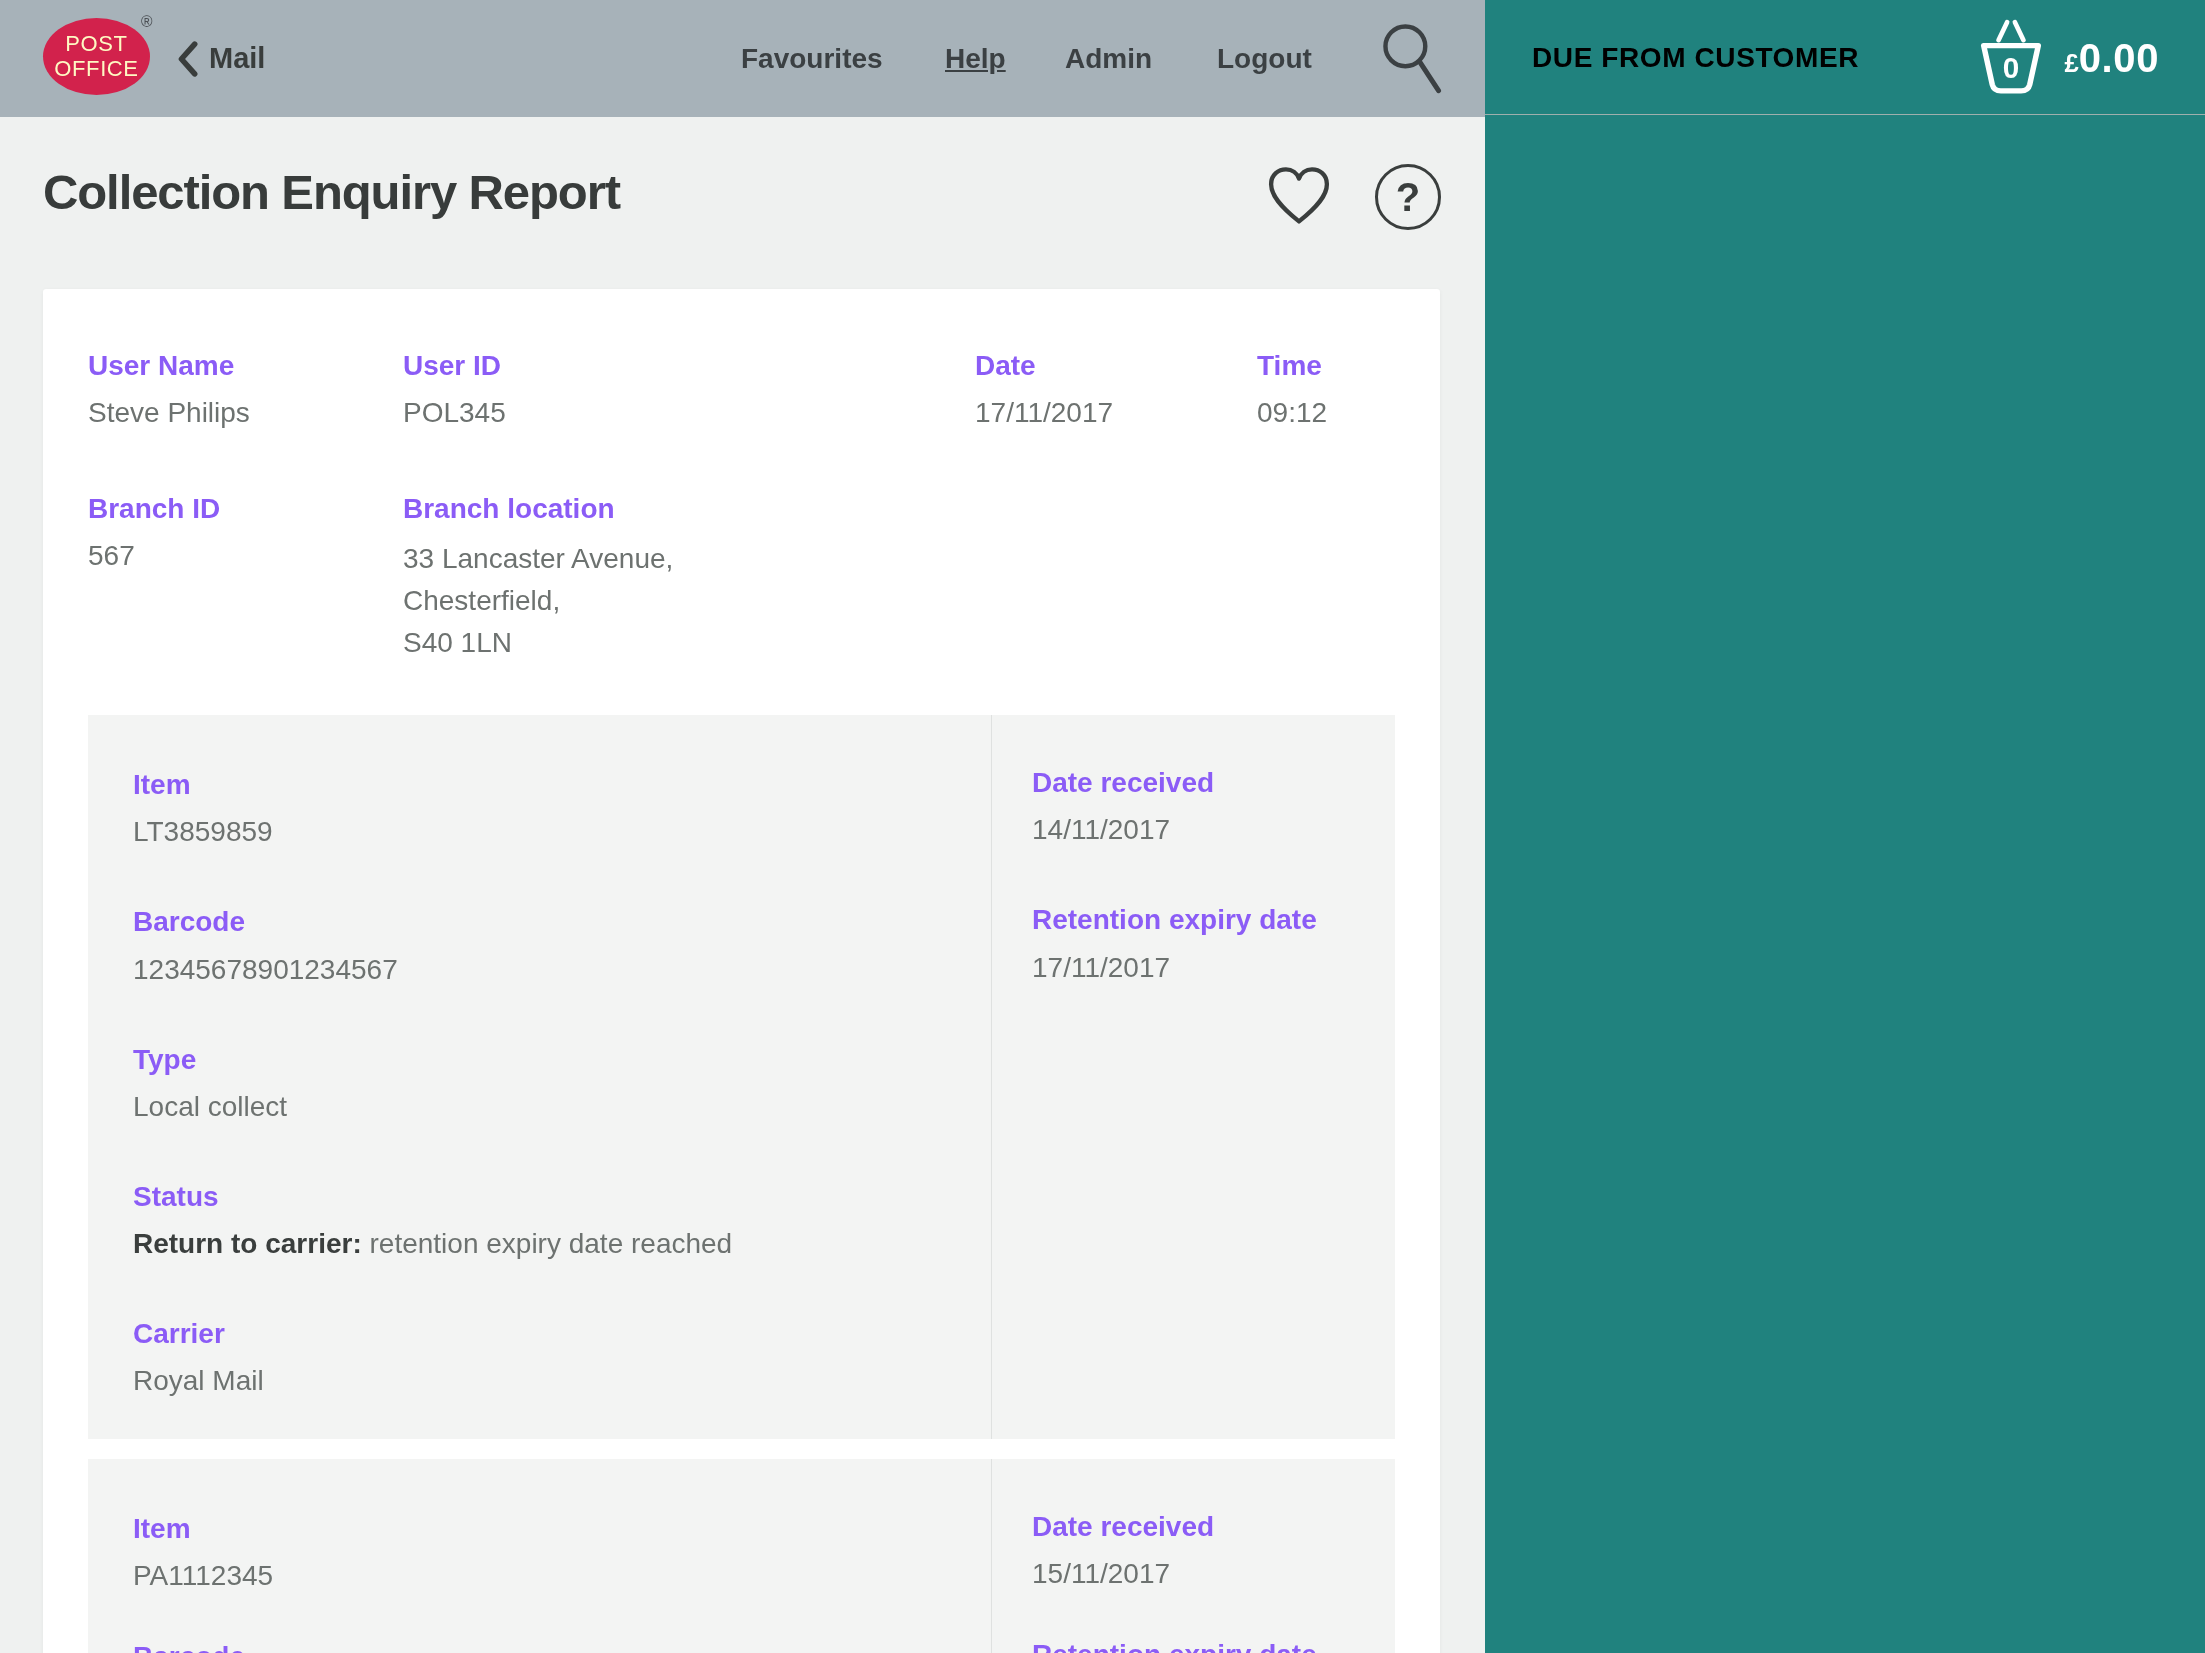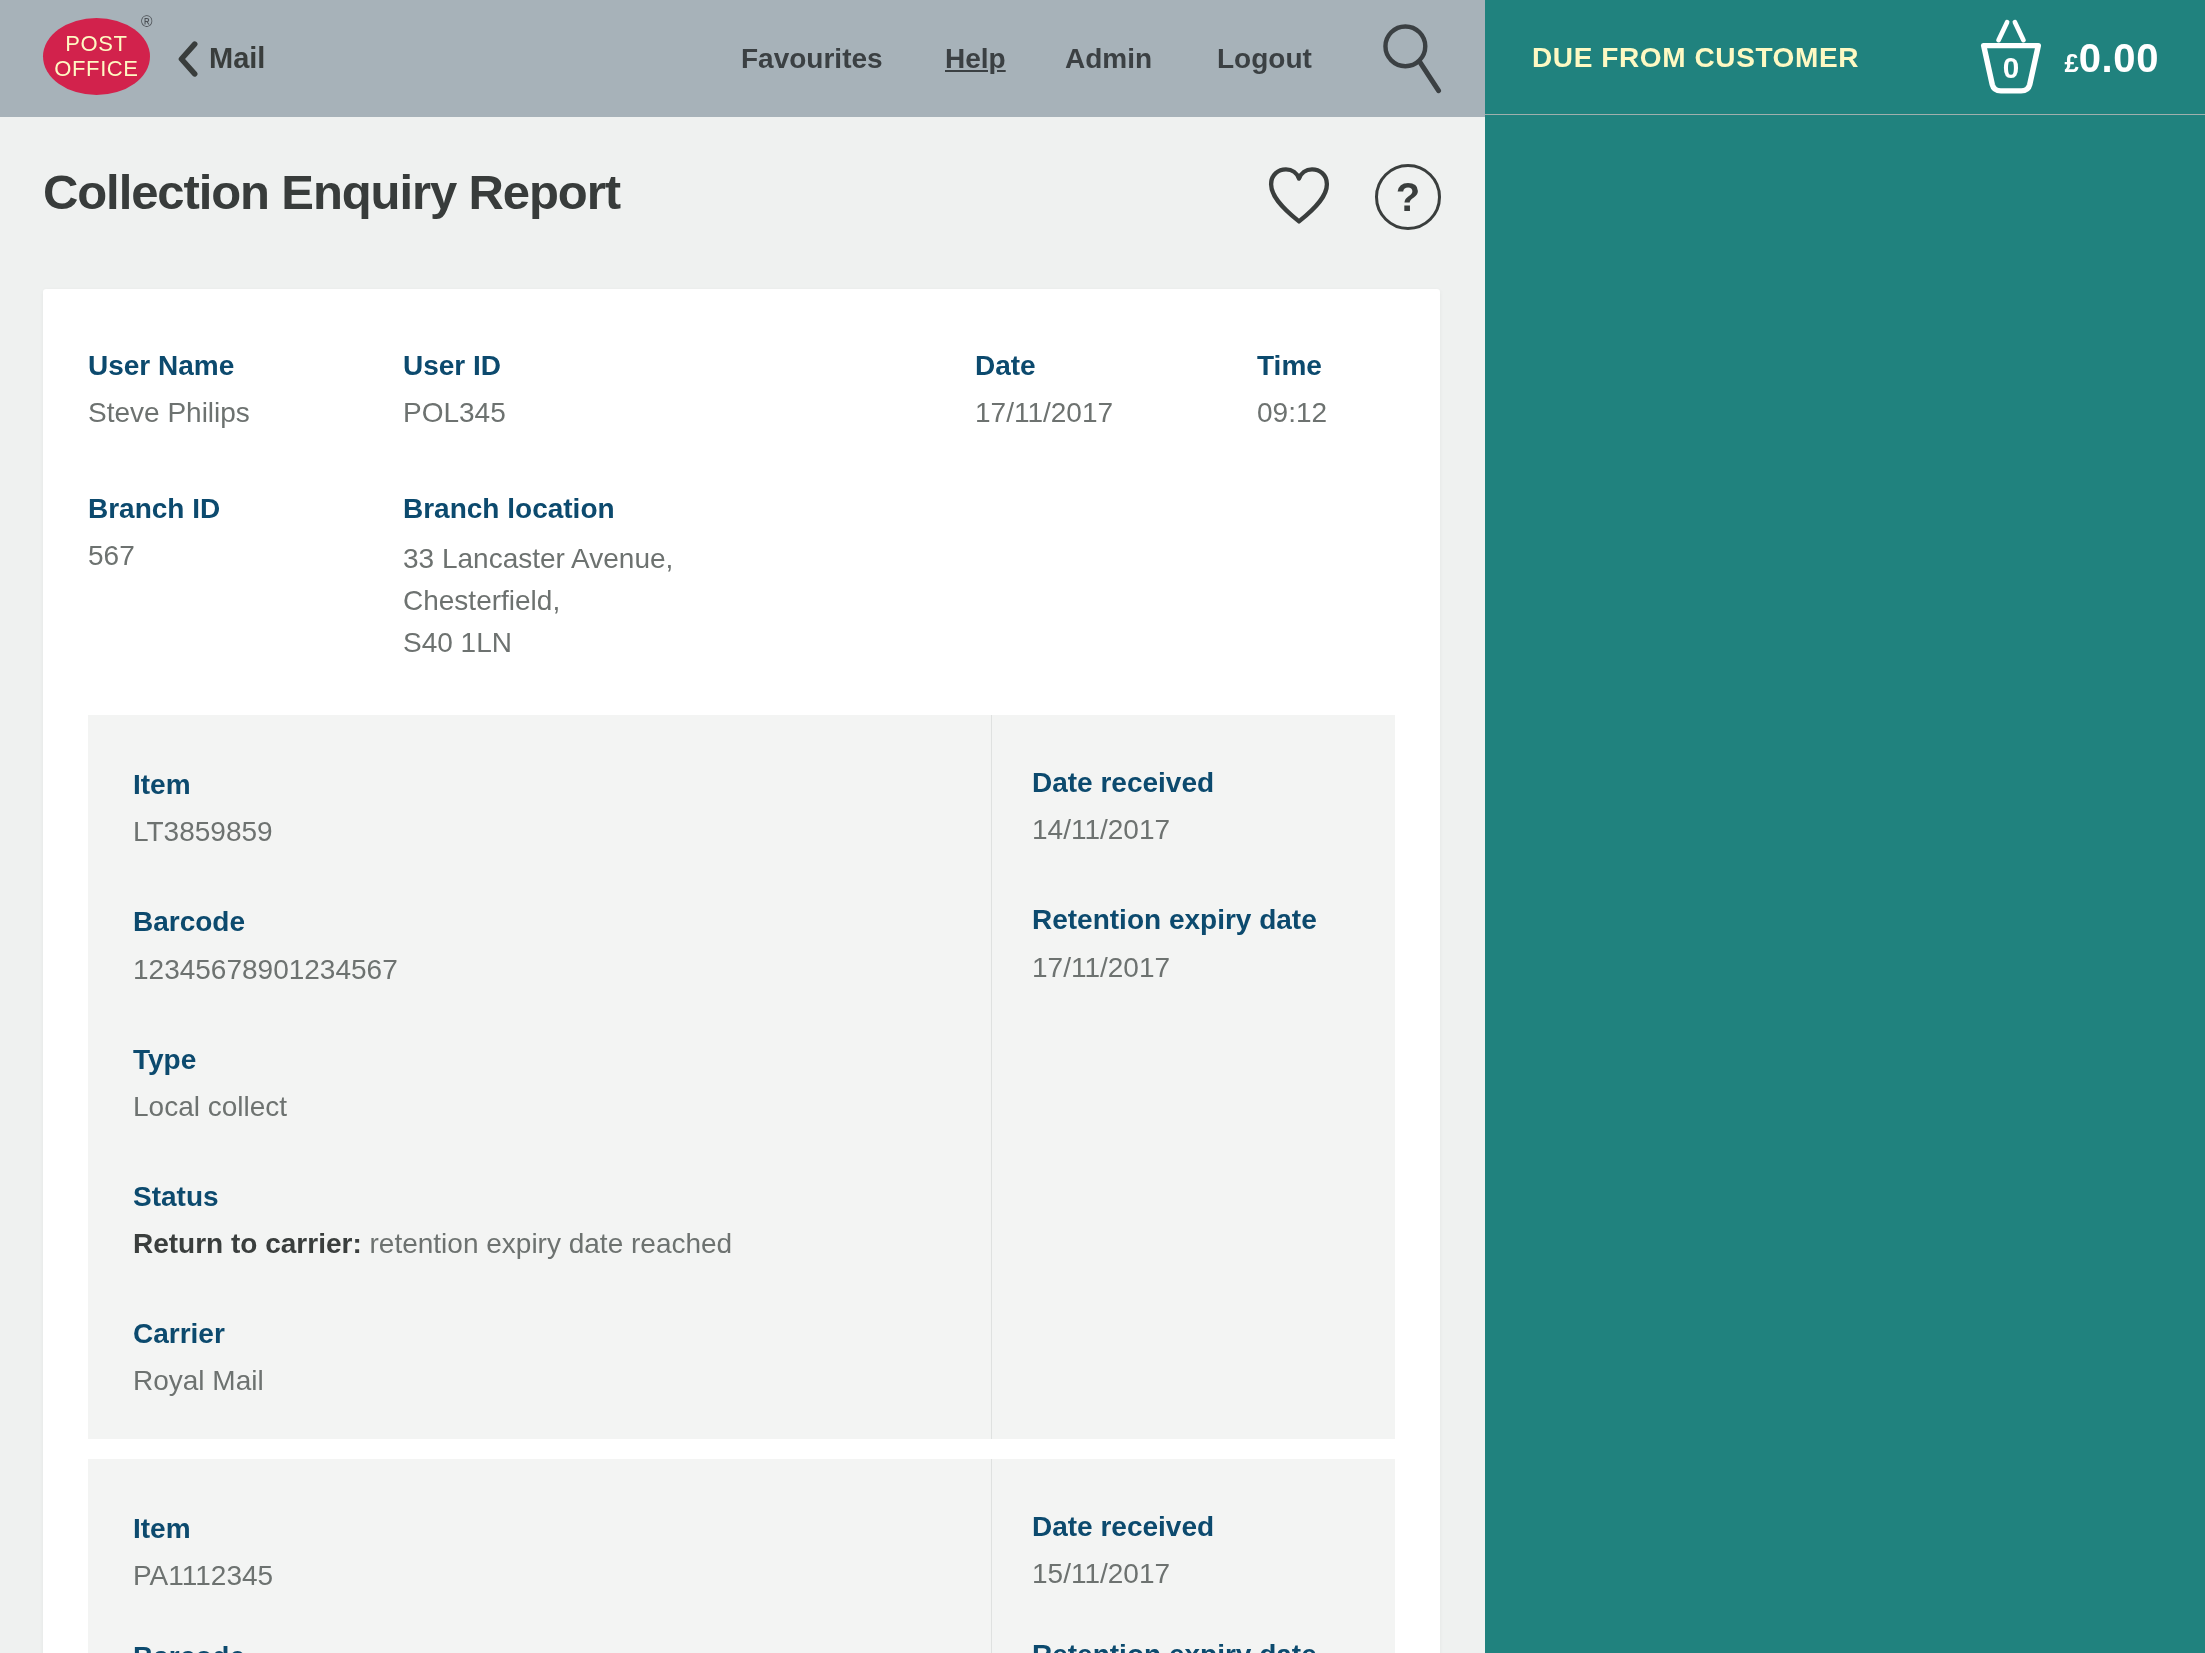--- a/index.html
+++ b/index.html
@@ -17,41 +17,41 @@
           gap:11px; font-size:29px; font-weight:bold; color:#393d3c; cursor:pointer; }
   .navitem { position:absolute; top:0; height:117px; display:flex; align-items:center;
              font-size:28px; font-weight:bold; color:#3b4043; cursor:pointer; }
   .nav-favourites { left:741px; } .nav-help { left:945px;text-decoration:underline; }
   .nav-admin { left:1065px; } .nav-logout { left:1217px; }
   .searchicon { position:absolute; left:1381px; top:22px; cursor:pointer; }
 
   
   .basket-panel { position:absolute; left:1485px; top:0; width:720px; height:1654px; background:#20827e; }
   .basket-title { position:absolute; left:47px; top:0; height:116px; display:flex; align-items:center;
-                  color:#fef9c3; font-size:28px; font-weight:bold; letter-spacing:0.6px; }
+                  color:#000000; font-size:28px; font-weight:bold; letter-spacing:0.6px; }
   .basket-right { position:absolute; right:46px; top:0; height:116px;
                   display:flex; align-items:center; gap:14.4px; }
   .amount-wrap { display:flex; align-items:baseline; color:#fff; }
   .pound { font-size:25.6px; font-weight:bold; }
   .amount { font-size:40px; font-weight:bold; letter-spacing:0.6px; }
   .basket-sep { position:absolute; left:0; top:114px; width:100%; height:1.1px; background:#9fb0ad; }
 
   
   .main { position:absolute; left:0; top:117px; width:1485px; height:1537px; background:#eff1f0; }
   .page-title { position:absolute; left:43px; top:47px; font-size:49px; font-weight:bold;
                 color:#383c3b; letter-spacing:-1.1px; }
   .heart-btn { position:absolute; left:1268px; top:50px; cursor:pointer; }
   .help-btn { position:absolute; left:1375px; top:47px; width:66px; height:66px;
               border:3.9px solid #3a3e3d; border-radius:50%; display:flex; align-items:center;
               justify-content:center; font-size:40px; font-weight:600; color:#3a3e3d; cursor:pointer; }
 
   .card { position:absolute; left:43px; top:172px; width:1397px; height:1445px;
           background:#ffffff; border-radius:3.3px; box-shadow:0 1.1px 4.4px rgba(0,0,0,0.05); }
 
-  .lab { font-size:28px; line-height:34px; font-weight:bold; color:#0c4a6e; }
+  .lab { font-size:28px; line-height:34px; font-weight:bold; color:#8b5cf6; }
   .val { font-size:28px; line-height:34px; color:#6d7270; margin-top:13.3px; }
   .val .vbold { color:#3a3e3d; font-weight:bold; }
   .addr { font-size:28px; line-height:42px; color:#6d7270; margin-top:12.2px; }
 
   .row-user  { position:absolute; top:60px; left:0; width:100%; }
   .row-branch{ position:absolute; top:203px; left:0; width:100%; }
   .col { position:absolute; top:0; }
   .c1 { left:45px; } .c2 { left:360px; } .c3 { left:932px; } .c4 { left:1214px; }
 
   .item-panel { position:absolute; left:45px; width:1307px; background:#f3f4f3; }

